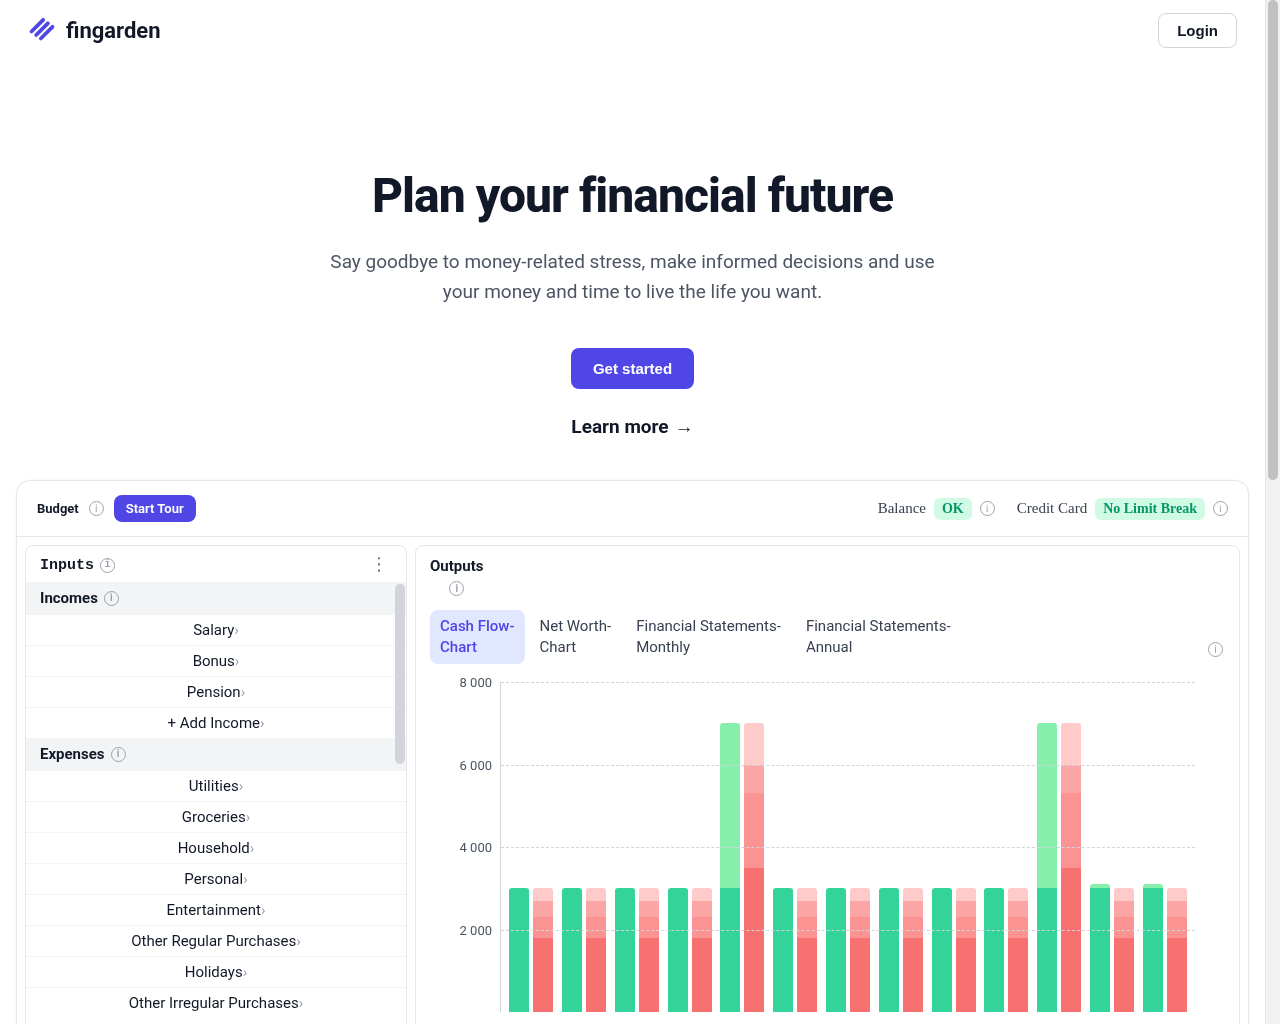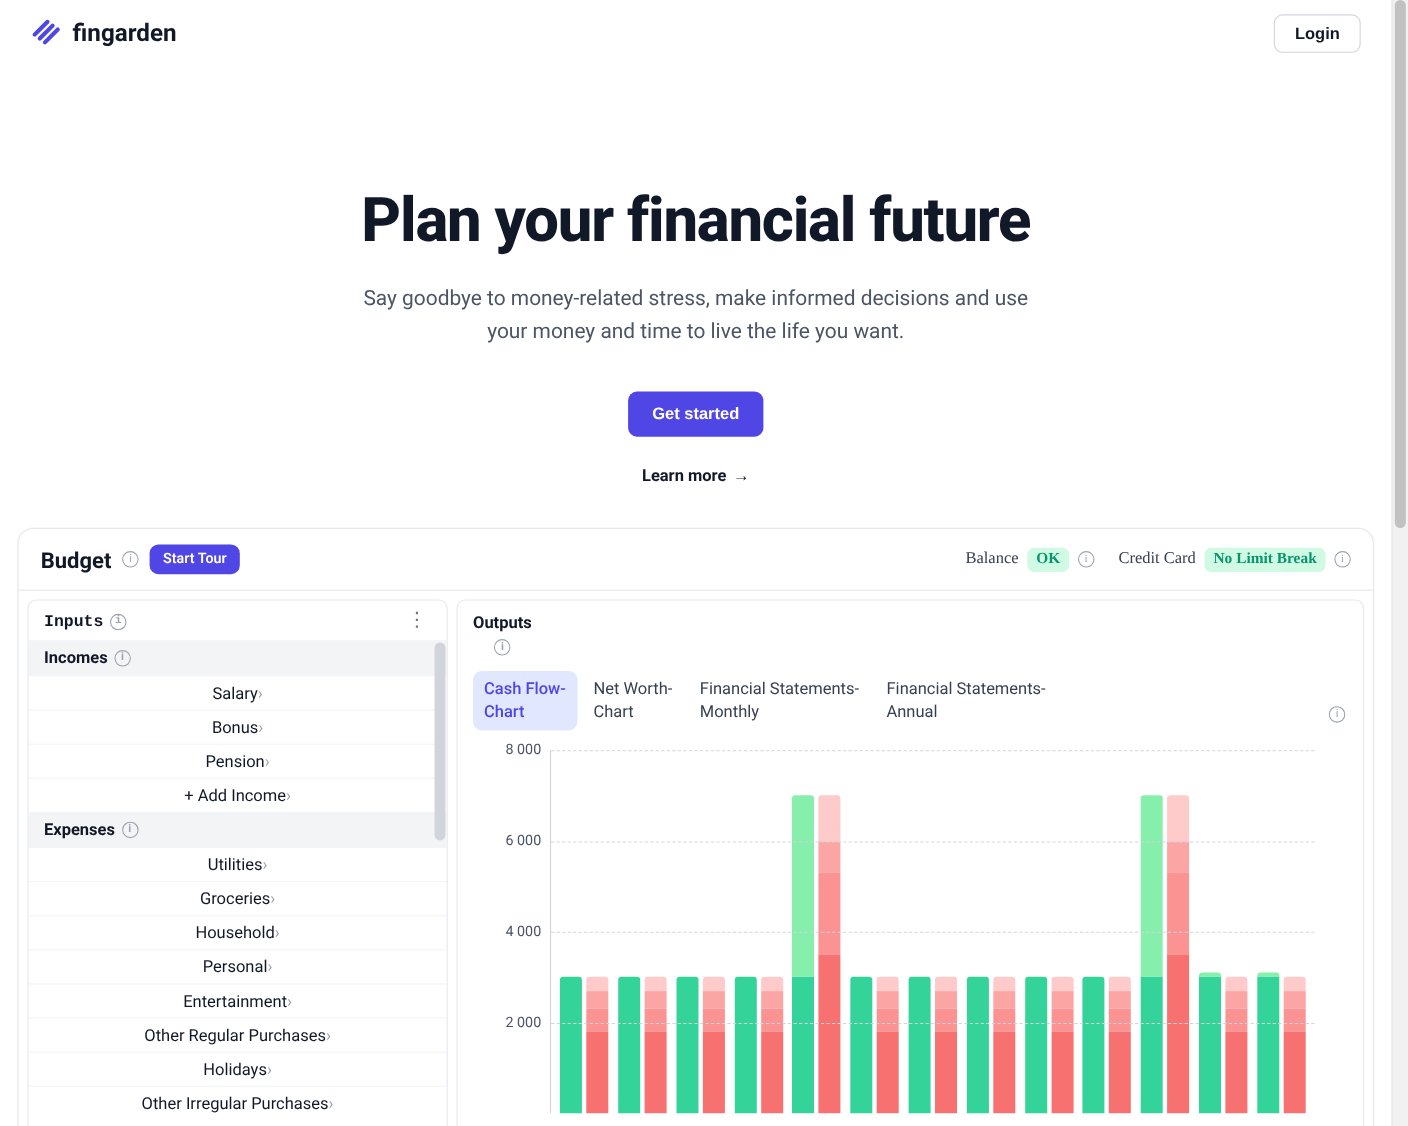--- a/index.html
+++ b/index.html
@@ -11,31 +11,31 @@
   .fake-scrollbar .thumb { position: absolute; left: 2px; right: 2px; top: 0; height: 480px; background: #c1c1c1; border-radius: 6px; }
 
   
   .nav { position: absolute; left: 0; right: 15px; top: 0; height: 60px; display: flex; align-items: center; justify-content: space-between; padding: 0 28px; }
   .brand { display: flex; align-items: center; gap: 10px; }
   .brand-name { font-size: 22px; font-weight: 700; color: #111827; }
   .login-btn { font-size: 15px; font-weight: 600; color: #111827; background: #fff; border: 1px solid #d1d5db; border-radius: 8px; padding: 8px 18px; cursor: pointer; }
 
   
   .hero { position: absolute; left: 0; right: 15px; top: 170px; text-align: center; }
-  .hero h1 { font-size: 56px; font-weight: 800; letter-spacing: -0.02em; color: #111827; line-height: 1.1; }
+  .hero h1 { font-size: 48px; font-weight: 800; letter-spacing: -0.02em; color: #111827; line-height: 1.1; }
   .hero p { margin-top: 24px; font-size: 19px; line-height: 1.6; color: #4b5563; max-width: 640px; margin-left: auto; margin-right: auto; }
   .hero-actions { margin-top: 40px; display: flex; justify-content: center; gap: 26px; align-items: center; flex-direction: column; }
   .btn-primary { background: #4f46e5; color: #fff; font-weight: 600; font-size: 15px; padding: 12px 22px; border: none; border-radius: 8px; cursor: pointer; }
-  .btn-link { font-weight: 700; font-size: 15px; color: #111827; cursor: pointer; display: inline-flex; align-items: center; gap: 6px; }
+  .btn-link { font-weight: 700; font-size: 19px; color: #111827; cursor: pointer; display: inline-flex; align-items: center; gap: 6px; }
 
   
   .frame { position: absolute; left: 16px; right: 31px; top: 480px; border: 1px solid #e5e7eb; border-radius: 14px; background: #ffffff; box-shadow: 0 0 0 1px rgba(0,0,0,0.02); overflow: hidden; bottom: -40px; }
   .frame-header { display: flex; align-items: center; justify-content: space-between; padding: 14px 20px; border-bottom: 1px solid #e5e7eb; }
   .fh-left { display: flex; align-items: center; gap: 10px; }
-  .fh-title { font-weight: 700; font-size: 20px; }
+  .fh-title { font-weight: 700; font-size: 13px; }
   .pill { font-size: 13px; font-weight: 600; color: #fff; background: #4f46e5; border-radius: 8px; padding: 6px 12px; }
   .fh-right { display: flex; align-items: center; gap: 22px; font-size: 15px; }
   .metric { display: inline-flex; align-items: center; gap: 8px; font-family: Liberation Serif, serif; }
   .metric-label { color: #374151; }
   .badge-ok { background: #d1fae5; color: #059669; font-weight: 700; font-size: 14px; padding: 3px 8px; border-radius: 6px; }
   .badge-ok.wide { font-weight: 600; }
   .info-icon { width: 15px; height: 15px; border: 1.5px solid #9ca3af; border-radius: 50%; display: inline-flex; align-items: center; justify-content: center; font-size: 10px; color: #9ca3af; line-height: 1; }
 
   .frame-body { display: flex; height: calc(100% - 56px); }
 

